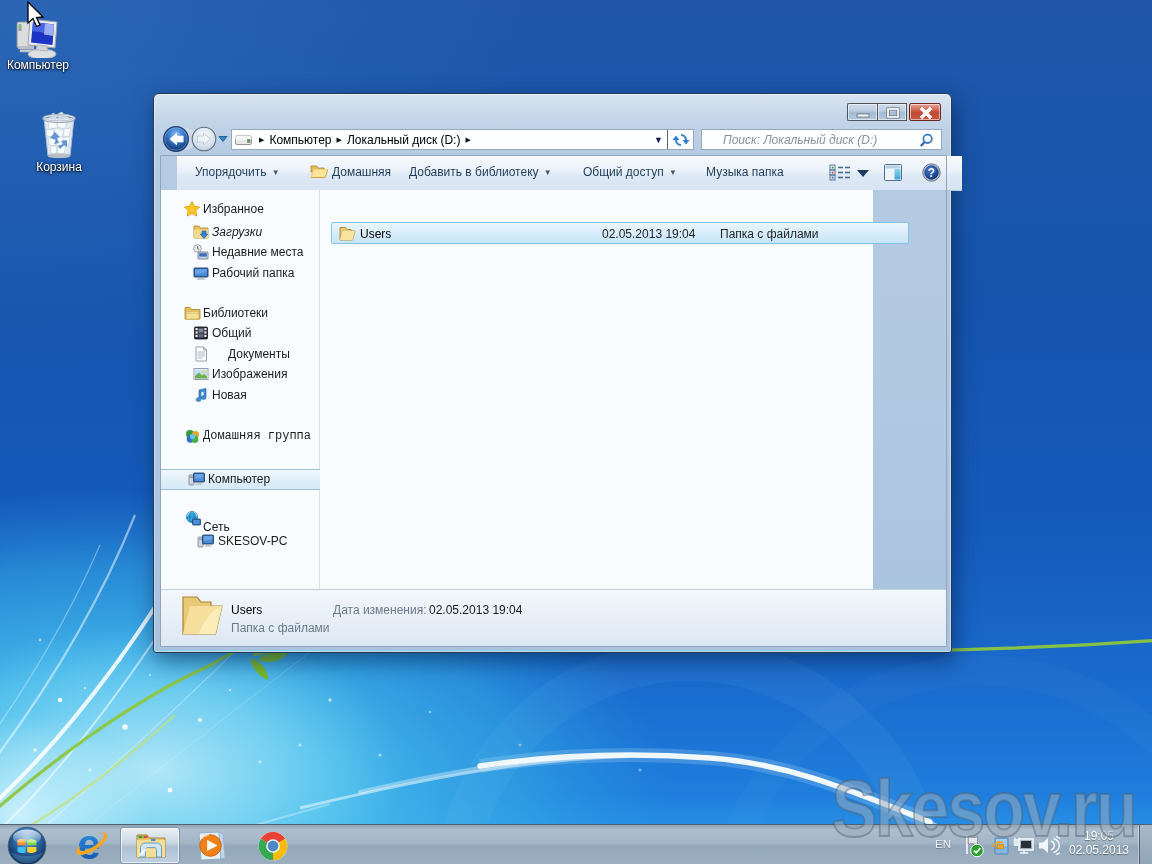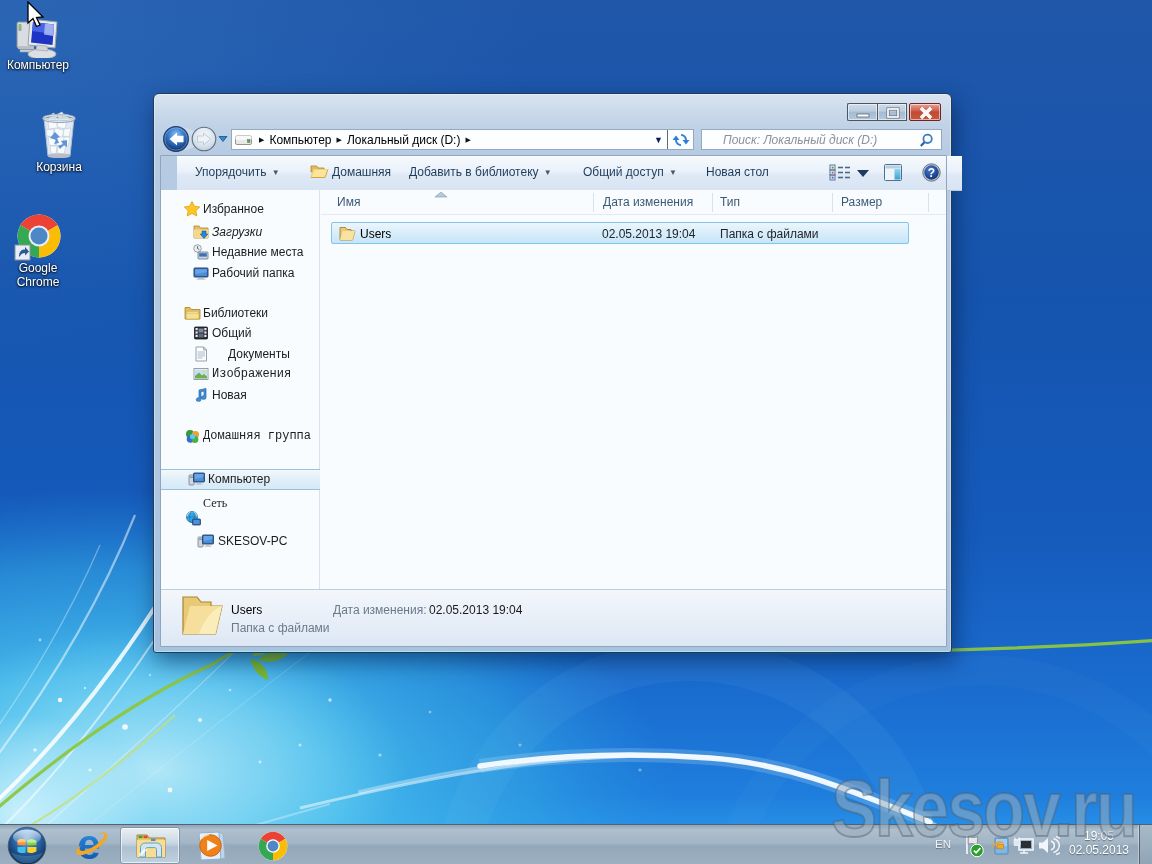--- a/index.html
+++ b/index.html
@@ -26,21 +26,21 @@
   #addr { position:absolute; left:77px; top:9px; width:463px; height:21px; background:#fdfeff;
           border:1px solid #96aabf; display:flex; align-items:center; font-size:12px; color:#000; }
   #search { position:absolute; left:547px; top:9px; width:241px; height:21px; background:#fdfeff;
           border:1px solid #96aabf; font-size:12px; color:#8a9199; font-style:italic; display:flex; align-items:center; }
   
   #toolbar { position:absolute; left:23px; top:62px; width:785px; height:35px;
              background:linear-gradient(180deg,#f6fafd 0%,#eaf1fa 45%,#dfe9f6 55%,#d8e4f3 100%);
              border-bottom:1px solid #b7c8da; box-shadow:0 1px 0 rgba(255,255,255,.6) inset; font-size:12px; color:#1e3c5a; }
   .titem { position:absolute; top:9px; white-space:nowrap; }
   
-  #content { position:absolute; left:7px; top:96px; width:785px; height:399px; background:#f9fcfe; }
+  #content { position:absolute; left:7px; top:96px; width:712px; height:399px; background:#f9fcfe; }
   #sidebar { position:absolute; left:0; top:0; width:159px; height:399px; background:#f9fcfe; border-right:1px solid #d9e2ec; font-size:12px; color:#1c1c1c; }
   .sitem { position:absolute; white-space:nowrap; }
   #filearea { position:absolute; left:160px; top:0; right:0; height:399px; }
   #colhdr { position:absolute; left:0; top:0; width:100%; height:25px; border-bottom:1px solid #e4eaf1; font-size:12px; color:#3c5a76; }
   
   #details { position:absolute; left:7px; top:495px; width:785px; height:58px;
              background:linear-gradient(180deg,#f3f7fc 0%,#e8eff8 50%,#dce7f4 100%);
              border-top:1px solid #bfcfdf; font-size:12px; }
   
   #taskbar { position:absolute; left:0; top:824px; width:1152px; height:40px;
@@ -191,35 +191,20 @@
         <path d="M14,28 L19,22 L24,27 L21,28 L23,33 L18,34 L20,30 Z" opacity="0.95"></path>
         <path d="M25,31 L31,30 L31,37 L28,35 L24,39 L22,36 L27,34 Z" opacity="0.95"></path>
       </g>
       <ellipse cx="23" cy="8.5" rx="15.5" ry="3.4" fill="none" stroke="#9aa6b2" stroke-width="2.2"></ellipse>
       <ellipse cx="23" cy="8.3" rx="15.5" ry="3.2" fill="none" stroke="#dfe8f0" stroke-width="1"></ellipse>
       <path d="M12,45.2 C12,43.5 34,43.5 34,45.2 C34,47.5 12,47.5 12,45.2" fill="#8a8f96"></path>
       <path d="M12.5,44.4 C18,43.2 28,43.2 33.5,44.4 L33.2,46.8 C26,48.2 20,48.2 12.8,46.8 Z" fill="#b9bec5"></path>
     </svg>
     <div class="dlabel">Корзина</div>
   </div>
-  <div class="dicon" id="icoChrome" style="left:0;top:213px;width:76px;">
-    <svg width="48" height="48" viewBox="0 0 48 48" style="display:block;margin:0 auto;">
-      <g transform="translate(1,-1)">
-      <circle cx="24" cy="24" r="21.5" fill="#fff"></circle>
-      <path d="M5.4,13.3 A21.5,21.5 0 0 1 42.6,13.3 L24,24 Z" fill="#ea4335"></path>
-      <path d="M42.6,13.3 A21.5,21.5 0 0 1 24,45.5 L24,24 Z" fill="#fbbc05"></path>
-      <path d="M24,45.5 A21.5,21.5 0 0 1 5.4,13.3 L24,24 Z" fill="#34a853"></path>
-      <circle cx="24" cy="24" r="10.5" fill="#e8eef5"></circle>
-      <circle cx="24" cy="24" r="8.5" fill="#4e87c6"></circle>
-      </g>
-      <rect x="1" y="32" width="15" height="15" fill="#e8eef5" stroke="#8a9098" stroke-width="1"></rect>
-      <path d="M5,43.5 C5,38.5 7.5,36.5 11,36.5 L11,34 L15,38.5 L11,42.5 L11,40 C8.5,40 6.5,41 6,43.5 Z" fill="#2b5797"></path>
-    </svg>
-    <div class="dlabel">Google<br>Chrome</div>
-  </div>
   <svg style="position:absolute;left:24px;top:1px;" width="22" height="28" viewBox="0 0 22 28">
     <path d="M4,1 L4,22 L9,17.5 L12.5,25.5 L16,24 L12.5,16.5 L19,16 Z" fill="#fff" stroke="#000" stroke-width="1.3"></path>
   </svg>
 
   <div id="win">
     <div id="titlebtns">
       <div class="tbtn" id="btnmin"><svg width="30" height="18" viewBox="0 0 30 18">
             <rect x="9" y="10" width="12" height="3" fill="#fff" stroke="#5a6673" stroke-width="0.8"></rect>
           </svg></div>
       <div class="tbtn" id="btnmax"><svg width="30" height="18" viewBox="0 0 30 18">
@@ -287,21 +272,21 @@
     <div id="toolbar">
       <span class="titem" style="left:18px;">Упорядочить <span class="ddarr">▼</span></span>
       <svg class="titem" style="left:133px;top:8px;" width="19" height="15" viewBox="0 0 19 15">
           <path d="M1,2 L6.5,2 L8,4 L14,4 L14,6 L1,8 Z" fill="#e8bd50" stroke="#a8852e" stroke-width="0.8"></path>
           <path d="M1,13.5 L3.5,5.5 L18,5.5 L15,13.5 Z" fill="#fce49a" stroke="#c8a02e" stroke-width="0.9"></path>
           <path d="M1,13.5 L3.5,5.5 L18,5.5" fill="none" stroke="#fff3cf" stroke-width="0.7" opacity="0.8"></path>
         </svg>
       <span class="titem" style="left:155px;">Домашняя</span>
       <span class="titem" style="left:232px;">Добавить в библиотеку <span class="ddarr">▼</span></span>
       <span class="titem" style="left:406px;">Общий доступ <span class="ddarr">▼</span></span>
-      <span class="titem" style="left:529px;">Новая стол</span>
+      <span class="titem" style="left:529px;">Музыка папка</span>
       <svg class="titem" style="left:652px;top:8px;" width="40" height="18" viewBox="0 0 40 18">
         <g fill="none" stroke="#5a7a9a" stroke-width="1">
           <rect x="1" y="1" width="5" height="5"></rect>
             <rect x="1" y="11" width="5" height="5"></rect>
         </g>
         <rect x="1" y="6" width="5" height="5" fill="none" stroke="#5a7a9a" stroke-width="1"></rect>
         <rect x="2.7" y="2.7" width="1.8" height="1.8" fill="#3a9a3a"></rect>
         <rect x="2.7" y="7.7" width="1.8" height="1.8" fill="#d84a3a"></rect>
         <rect x="2.7" y="12.7" width="1.8" height="1.8" fill="#3a6ac8"></rect>
         <g stroke="#4a6a8a" stroke-width="1.6">
@@ -411,21 +396,21 @@
         </div>
           <div class="sitem" style="left:67px;top:157px;">Документы</div>
         <div class="sitem" style="left:32px;top:176px;">
           <svg width="16" height="16" viewBox="0 0 16 16">
               <rect x="1" y="2.5" width="14" height="11" fill="#fff" stroke="#8a96a4" stroke-width="0.9"></rect>
               <rect x="2" y="3.5" width="12" height="9" fill="#bfe1f5"></rect>
               <path d="M2,10 L6,6.5 L9,9.5 L11,8 L14,10.5 L14,12.5 L2,12.5 Z" fill="#6fae4e"></path>
               <circle cx="11" cy="5.5" r="1.3" fill="#f8d44c"></circle>
             </svg>
         </div>
-          <div class="sitem" style="left:51px;top:177px;font-family:Liberation Mono, monospace;">Изображения</div>
+          <div class="sitem" style="left:51px;top:177px;">Изображения</div>
         <div class="sitem" style="left:32px;top:197px;">
           <svg width="16" height="16" viewBox="0 0 16 16">
               <path d="M6,3 L13,1.5 L13,10.5 A2.4,1.8 0 1 1 11,8.8 L11,4 L8,4.7 L8,12.5 A2.4,1.8 0 1 1 6,10.8 Z" fill="#3f8fd8" stroke="#2a6aa8" stroke-width="0.7"></path>
             </svg>
         </div>
           <div class="sitem" style="left:51px;top:198px;">Новая</div>
 
         <div class="sitem" style="left:23px;top:238px;">
           <svg width="17" height="17" viewBox="0 0 17 17">
               <circle cx="6" cy="6" r="4" fill="#3a9a3a"></circle>
@@ -454,48 +439,35 @@
         <div class="sitem" style="left:23px;top:321px;">
           <svg width="17" height="16" viewBox="0 0 17 16">
               <circle cx="8" cy="6" r="5.5" fill="#35a8e0" stroke="#1a6aa0" stroke-width="0.8"></circle>
               <path d="M3,6 A5,5 0 0 1 13,6" fill="none" stroke="#bfe6f8" stroke-width="1"></path>
               <ellipse cx="8" cy="6" rx="2.4" ry="5.4" fill="none" stroke="#1a7ab8" stroke-width="0.8"></ellipse>
               <line x1="2.6" y1="6" x2="13.4" y2="6" stroke="#1a7ab8" stroke-width="0.8"></line>
               <rect x="8.5" y="8" width="8" height="6" rx="0.8" fill="#3468b8" stroke="#24476e" stroke-width="0.8"></rect>
               <rect x="9.5" y="9" width="6" height="4" fill="#4f8fd8"></rect>
             </svg>
         </div>
-          <div class="sitem" style="left:42px;top:306px;font-family:Liberation Serif, serif;">Сеть</div>
+          <div class="sitem" style="left:42px;top:330px;">Сеть</div>
         <div class="sitem" style="left:36px;top:343px;">
           <svg width="17" height="16" viewBox="0 0 17 16">
               <rect x="1" y="4" width="5" height="10" rx="0.8" fill="#cfd5db" stroke="#7a828a" stroke-width="0.8"></rect>
               <rect x="2" y="5.5" width="3" height="1.4" fill="#8a929a"></rect>
               <rect x="5.5" y="2" width="11" height="9" rx="0.8" fill="#3468b8" stroke="#24476e" stroke-width="0.9"></rect>
               <rect x="6.6" y="3.1" width="8.8" height="6.8" fill="#4f8fd8"></rect>
               <path d="M6.6,3.1 L15.4,3.1 L15.4,6 L6.6,8 Z" fill="#6fa8e8" opacity="0.85"></path>
               <rect x="9" y="11" width="4" height="1.6" fill="#9aa4ae"></rect>
               <rect x="7.5" y="12.6" width="7" height="1.3" fill="#c4ccd4"></rect>
             </svg>
         </div>
           <div class="sitem" style="left:57px;top:344px;">SKESOV-PC</div>
       </div>
       <div id="filearea">
-        <div id="colhdr">
-          <span style="position:absolute;left:16px;top:5px;">Имя</span>
-          <svg style="position:absolute;left:113px;top:2px;" width="14" height="6" viewBox="0 0 14 6">
-              <path d="M7,0 L13,5 L1,5 Z" fill="#b9c8d8" stroke="#8aa0b8" stroke-width="0.7"></path>
-            </svg>
-          <span style="position:absolute;left:282px;top:5px;">Дата изменения</span>
-          <span style="position:absolute;left:399px;top:5px;">Тип</span>
-          <span style="position:absolute;left:520px;top:5px;">Размер</span>
-          <div class="colsep" style="left:272px;"></div>
-          <div class="colsep" style="left:391px;"></div>
-          <div class="colsep" style="left:511px;"></div>
-          <div class="colsep" style="left:607px;"></div>
-        </div>
         <div id="userrow">
           <svg style="position:absolute;left:7px;top:3px;" width="17" height="15" viewBox="0 0 17 15">
               <path d="M1,1.5 L6.5,1.5 L8,3.5 L12,3.5 L12,5 L16,5 L13.5,14 L1,14 Z" fill="#e8c976" stroke="#a8852e" stroke-width="0.9"></path>
               <path d="M16,5 L13.5,14 L1,14 L3.8,5 Z" fill="#f8e3a0"></path>
             </svg>
           <span style="position:absolute;left:28px;top:4px;color:#000;">Users</span>
           <span style="position:absolute;left:270px;top:4px;color:#21262b;">02.05.2013 19:04</span>
           <span style="position:absolute;left:388px;top:4px;color:#21262b;">Папка с файлами</span>
         </div>
       </div>

